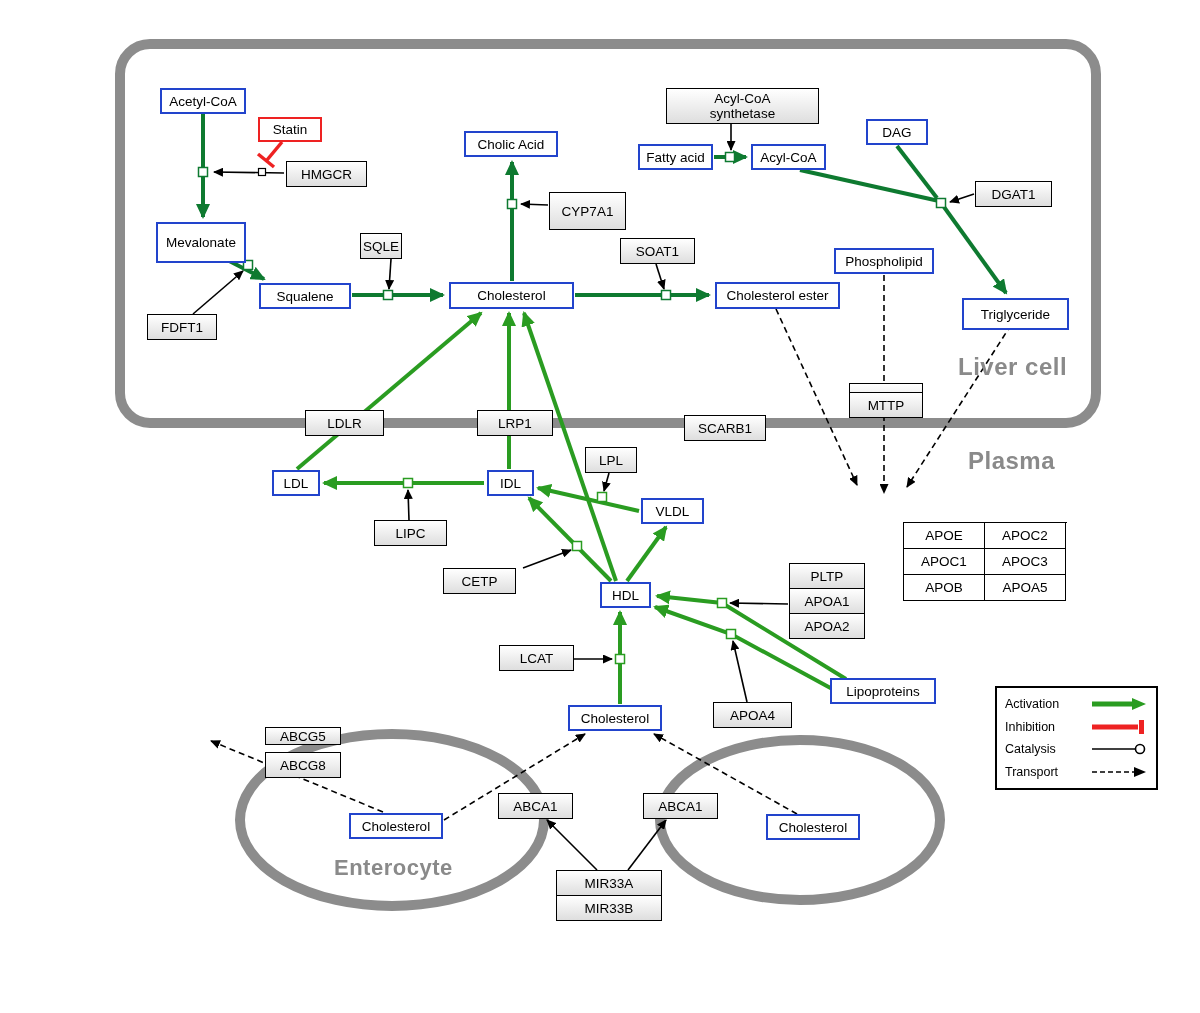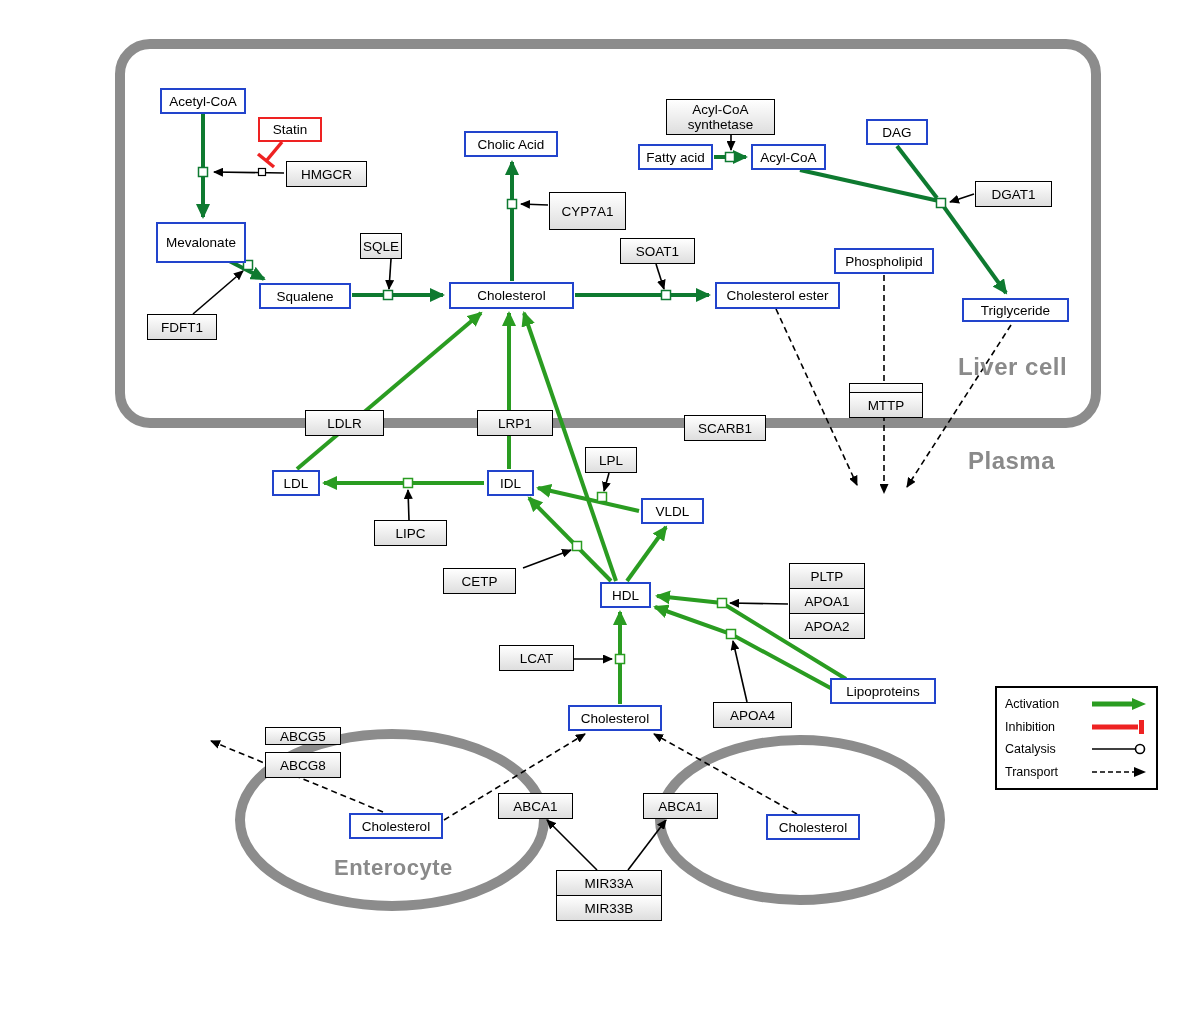--- a/index.html
+++ b/index.html
@@ -137,27 +137,27 @@
   <div class="node gene" style="left:286px;top:161px;width:81px;height:26px">HMGCR</div>
   <div class="node metab" style="left:156px;top:222px;width:90px;height:41px">Mevalonate</div>
   <div class="node gene" style="left:147px;top:314px;width:70px;height:26px">FDFT1</div>
   <div class="node metab" style="left:259px;top:283px;width:92px;height:26px">Squalene</div>
   <div class="node gene" style="left:360px;top:233px;width:42px;height:26px">SQLE</div>
   <div class="node metab" style="left:464px;top:131px;width:94px;height:26px">Cholic Acid</div>
   <div class="node gene" style="left:549px;top:192px;width:77px;height:38px">CYP7A1</div>
   <div class="node metab" style="left:449px;top:282px;width:125px;height:27px">Cholesterol</div>
   <div class="node gene" style="left:620px;top:238px;width:75px;height:26px">SOAT1</div>
   <div class="node metab" style="left:715px;top:282px;width:125px;height:27px">Cholesterol ester</div>
-  <div class="node gene" style="left:666px;top:99px;width:109px;height:36px;padding:0 14px">Acyl-CoA synthetase</div>
+  <div class="node gene" style="left:666px;top:88px;width:153px;height:36px;padding:0 14px">Acyl-CoA synthetase</div>
   <div class="node metab" style="left:638px;top:144px;width:75px;height:26px">Fatty acid</div>
   <div class="node metab" style="left:751px;top:144px;width:75px;height:26px">Acyl-CoA</div>
   <div class="node metab" style="left:866px;top:119px;width:62px;height:26px">DAG</div>
   <div class="node gene" style="left:975px;top:181px;width:77px;height:26px">DGAT1</div>
   <div class="node metab" style="left:834px;top:248px;width:100px;height:26px">Phospholipid</div>
-  <div class="node metab" style="left:962px;top:298px;width:107px;height:24px">Triglyceride</div>
+  <div class="node metab" style="left:962px;top:298px;width:107px;height:32px">Triglyceride</div>
 
   <div class="node gene" style="left:305px;top:410px;width:79px;height:26px">LDLR</div>
   <div class="node gene" style="left:477px;top:410px;width:76px;height:26px">LRP1</div>
   <div class="node gene" style="left:684px;top:415px;width:82px;height:26px">SCARB1</div>
   <div class="node gene" style="left:849px;top:383px;width:74px;height:26px">PDIA2</div>
   <div class="node gene" style="left:849px;top:392px;width:74px;height:26px">MTTP</div>
 
   <div class="node metab" style="left:272px;top:470px;width:48px;height:26px">LDL</div>
   <div class="node metab" style="left:487px;top:470px;width:47px;height:26px">IDL</div>
   <div class="node gene" style="left:585px;top:447px;width:52px;height:26px">LPL</div>
@@ -166,20 +166,28 @@
   <div class="node gene" style="left:443px;top:568px;width:73px;height:26px">CETP</div>
   <div class="node metab" style="left:600px;top:582px;width:51px;height:26px">HDL</div>
   <div class="node gene" style="left:789px;top:563px;width:76px;height:26px">PLTP</div>
   <div class="node gene" style="left:789px;top:588px;width:76px;height:26px">APOA1</div>
   <div class="node gene" style="left:789px;top:613px;width:76px;height:26px">APOA2</div>
   <div class="node gene" style="left:499px;top:645px;width:75px;height:26px">LCAT</div>
   <div class="node metab" style="left:568px;top:705px;width:94px;height:26px">Cholesterol</div>
   <div class="node gene" style="left:713px;top:702px;width:79px;height:26px">APOA4</div>
   <div class="node metab" style="left:830px;top:678px;width:106px;height:26px">Lipoproteins</div>
 
+  <div id="apo-table">
+    <div class="cell">APOE</div>
+    <div class="cell">APOC2</div>
+    <div class="cell">APOC1</div>
+    <div class="cell">APOC3</div>
+    <div class="cell">APOB</div>
+    <div class="cell">APOA5</div>
+  </div>
 
   <div class="node gene" style="left:265px;top:727px;width:76px;height:18px">ABCG5</div>
   <div class="node gene" style="left:265px;top:752px;width:76px;height:26px">ABCG8</div>
   <div class="node metab" style="left:349px;top:813px;width:94px;height:26px">Cholesterol</div>
   <div class="node gene" style="left:498px;top:793px;width:75px;height:26px">ABCA1</div>
   <div class="node gene" style="left:643px;top:793px;width:75px;height:26px">ABCA1</div>
   <div class="node metab" style="left:766px;top:814px;width:94px;height:26px">Cholesterol</div>
   <div class="node gene" style="left:556px;top:870px;width:106px;height:26px">MIR33A</div>
   <div class="node gene" style="left:556px;top:895px;width:106px;height:26px">MIR33B</div>
 

